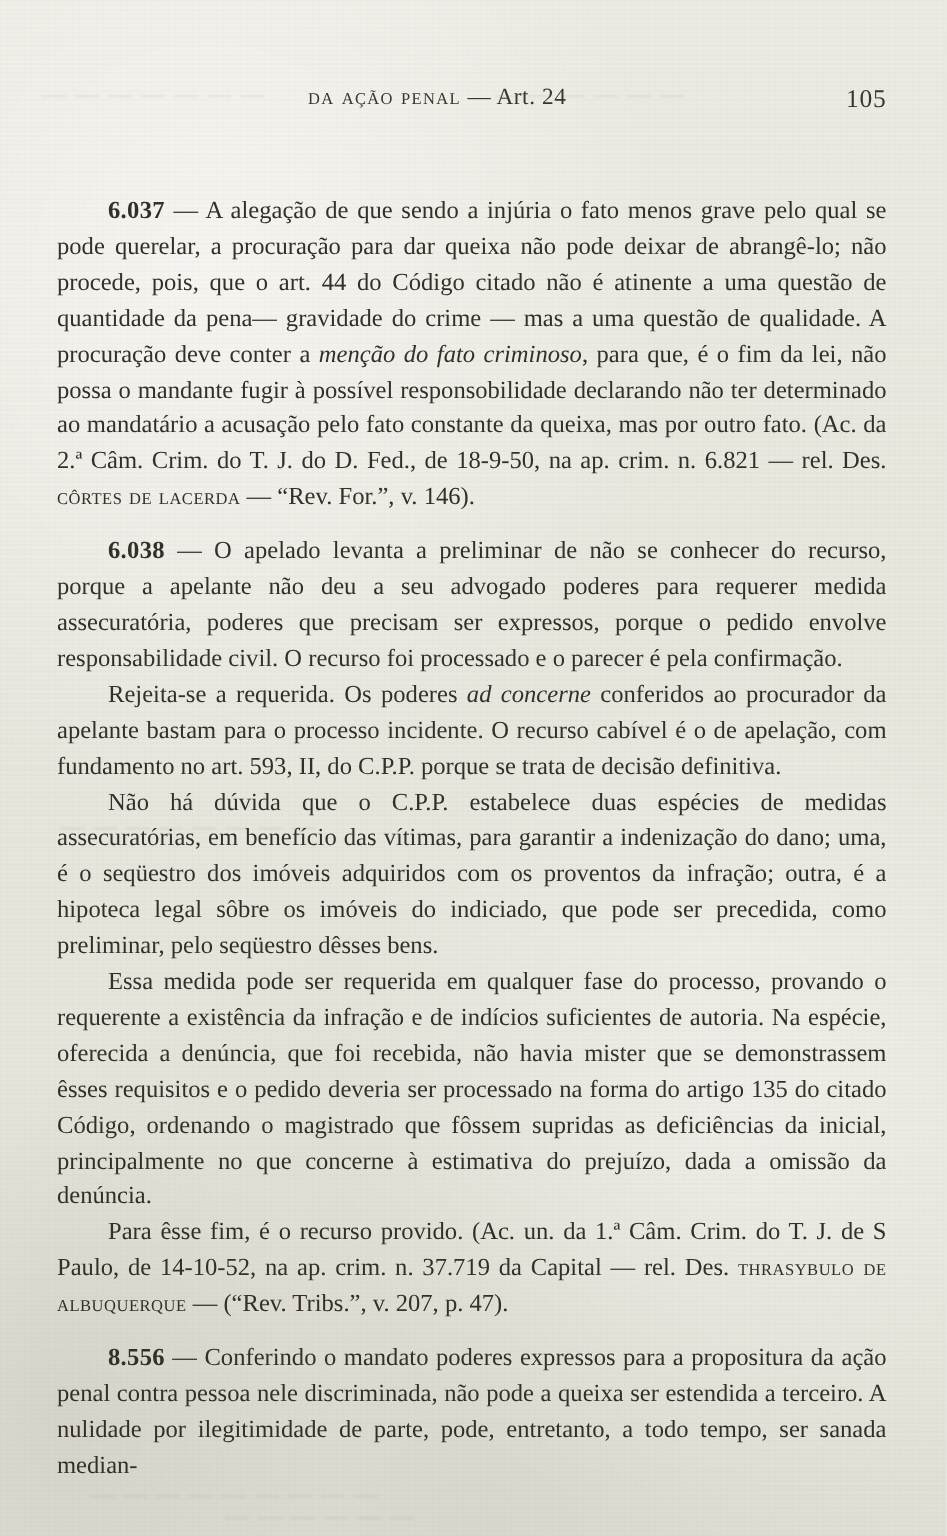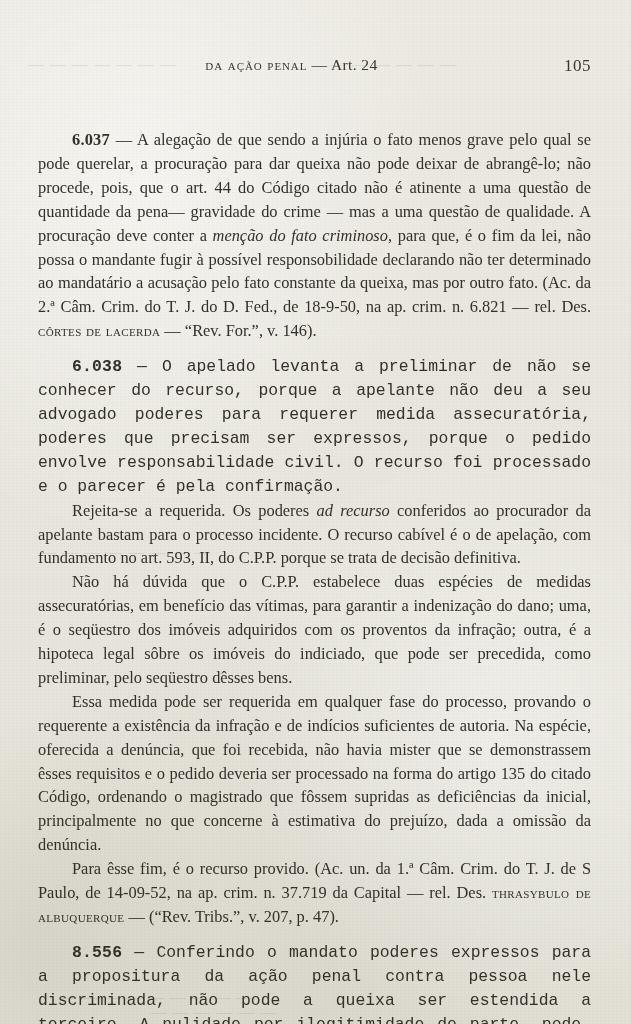--- a/index.html
+++ b/index.html
@@ -92,21 +92,20 @@
     color: #33302a;
     margin-top: 32px;
   }
   p.para {
     margin: 0;
     text-indent: 34px;
     text-align: justify;
   }
   p.para.gap {
     margin-top: 12px;
-    font-family: Liberation Mono, monospace;
   }
   .entry-num {
     font-weight: bold;
     letter-spacing: .2px;
   }
   .it { font-style: italic; }
   .sc {
     font-variant: small-caps;
     text-transform: lowercase;
     letter-spacing: .35px;
@@ -149,37 +148,37 @@
 
     <p class="para">
       <span class="entry-num">6.037</span><span> — </span><span>A alegação de que sendo a injúria o fato menos grave pelo qual se pode querelar, a procuração para dar queixa não pode deixar de abrangê-lo; não procede, pois, que o art. 44 do Código citado não é atinente a uma questão de quantidade da pena— gravidade do crime — mas a uma questão de qualidade. A procuração deve conter a </span><span class="it">menção do fato criminoso</span><span>, para que, é o fim da lei, não possa o mandante fugir à possível responsobilidade declarando não ter determinado ao mandatário a acusação pelo fato constante da queixa, mas por outro fato. (Ac. da 2.ª Câm. Crim. do T. J. do D. Fed., de 18-9-50, na ap. crim. n. 6.821 — rel. Des. </span><span class="sc">Côrtes de Lacerda</span><span> — “Rev. For.”, v. 146).</span>
     </p>
 
     <p class="para gap">
       <span class="entry-num">6.038</span><span> — </span><span>O apelado levanta a preliminar de não se conhecer do recurso, porque a apelante não deu a seu advogado poderes para requerer medida assecuratória, poderes que precisam ser expressos, porque o pedido envolve responsabilidade civil. O recurso foi processado e o parecer é pela confirmação.</span>
     </p>
 
     <p class="para">
-      <span>Rejeita-se a requerida. Os poderes </span><span class="it">ad recurso</span><span> conferidos ao procurador da apelante bastam para o processo incidente. O recurso cabível é o de apelação, com fundamento no art. 593, II, do C.P.P. porque se trata de decisão definitiva.</span>
+      <span>Rejeita-se a requerida. Os poderes </span><span class="it">ad concerne</span><span> conferidos ao procurador da apelante bastam para o processo incidente. O recurso cabível é o de apelação, com fundamento no art. 593, II, do C.P.P. porque se trata de decisão definitiva.</span>
     </p>
 
     <p class="para">
       <span>Não há dúvida que o C.P.P. estabelece duas espécies de medidas assecuratórias, em benefício das vítimas, para garantir a indenização do dano; uma, é o seqüestro dos imóveis adquiridos com os proventos da infração; outra, é a hipoteca legal sôbre os imóveis do indiciado, que pode ser precedida, como preliminar, pelo seqüestro dêsses bens.</span>
     </p>
 
     <p class="para">
       <span>Essa medida pode ser requerida em qualquer fase do processo, provando o requerente a existência da infração e de indícios suficientes de autoria. Na espécie, oferecida a denúncia, que foi recebida, não havia mister que se demonstrassem êsses requisitos e o pedido deveria ser processado na forma do artigo 135 do citado Código, ordenando o magistrado que fôssem supridas as deficiências da inicial, principalmente no que concerne à estimativa do prejuízo, dada a omissão da denúncia.</span>
     </p>
 
     <p class="para">
-      <span>Para êsse fim, é o recurso provido. (Ac. un. da 1.ª Câm. Crim. do T. J. de S Paulo, de 14-09-52, na ap. crim. n. 37.719 da Capital — rel. Des. </span><span class="sc">Thrasybulo de Albuquerque</span><span> — (“Rev. Tribs.”, v. 207, p. 47).</span>
+      <span>Para êsse fim, é o recurso provido. (Ac. un. da 1.ª Câm. Crim. do T. J. de S Paulo, de 14-10-52, na ap. crim. n. 37.719 da Capital — rel. Des. </span><span class="sc">Thrasybulo de Albuquerque</span><span> — (“Rev. Tribs.”, v. 207, p. 47).</span>
     </p>
 
     <p class="para gap">
-      <span class="entry-num">8.556</span><span> — </span><span>Conferindo o mandato poderes expressos para a propositura da ação penal contra pessoa nele discriminada, não pode a queixa ser estendida a terceiro. A nulidade por ilegitimidade de parte, pode, entretanto, a todo tempo, ser provido median-</span>
+      <span class="entry-num">8.556</span><span> — </span><span>Conferindo o mandato poderes expressos para a propositura da ação penal contra pessoa nele discriminada, não pode a queixa ser estendida a terceiro. A nulidade por ilegitimidade de parte, pode, entretanto, a todo tempo, ser sanada median-</span>
     </p>
 
   </div>
 </div>
 
 <div class="showthrough st1">— — — — — — —</div>
 <div class="showthrough st2">— — — — — —</div>
 <div class="showthrough st3">— — — — — — — —</div>
 <div class="showthrough st4">— — — — — — — — —</div>
 <div class="showthrough st5">— — — — — —</div>

